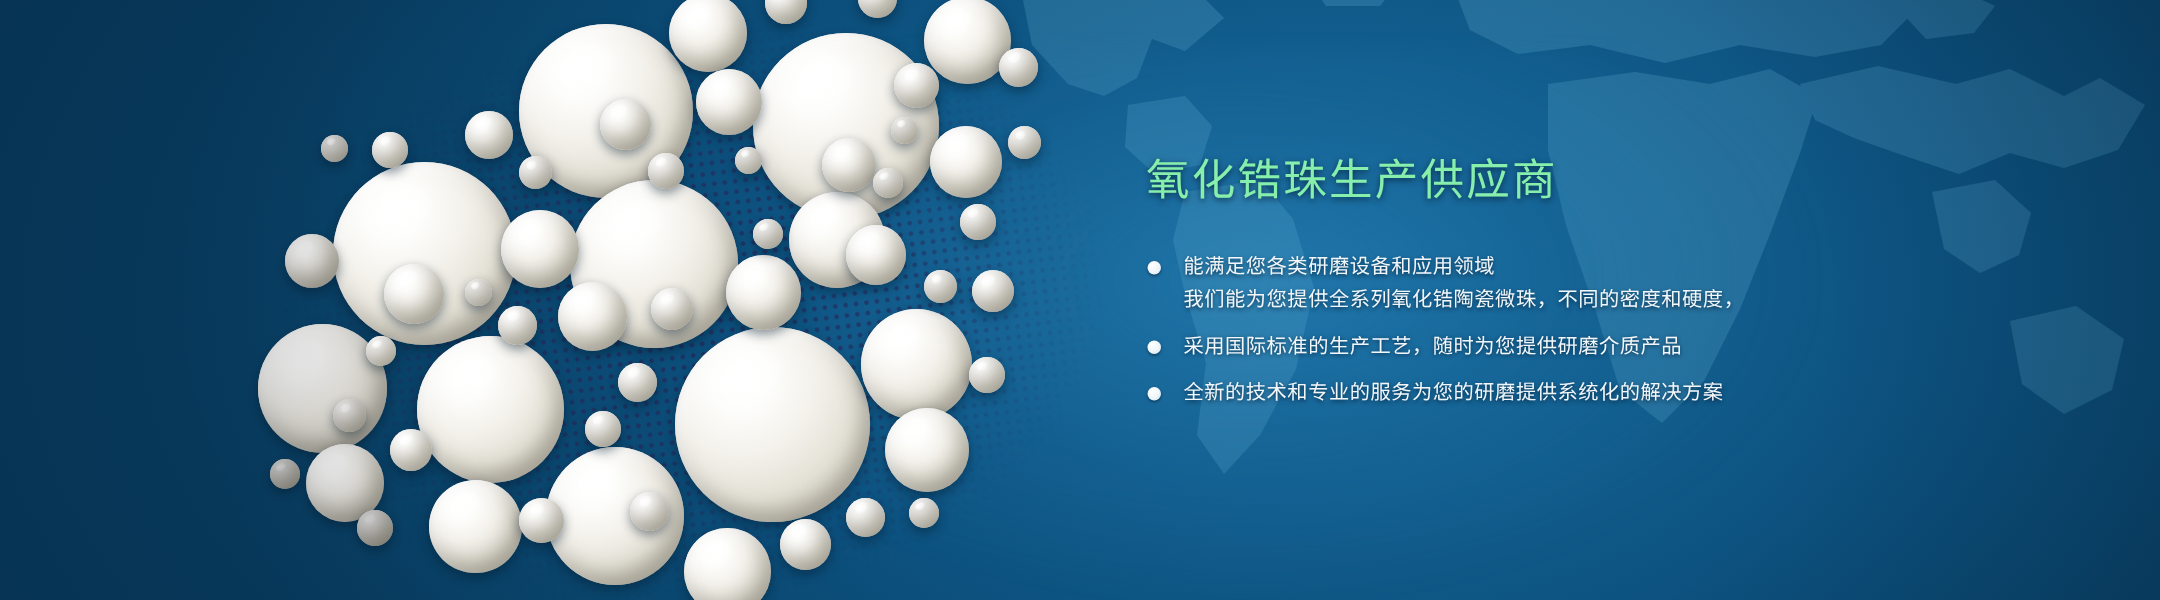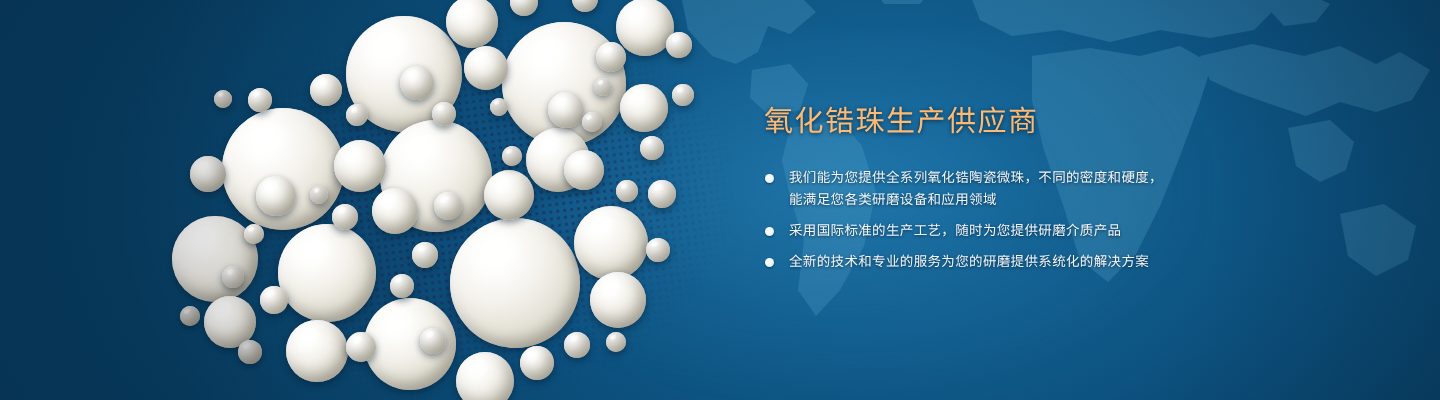--- a/index.html
+++ b/index.html
@@ -75,21 +75,21 @@
   
   .content{
     position:absolute;left:760px;top:104px;width:600px;
     color:#ffffff;
   }
   .headline{
     font-size:29px;
     font-weight:400;
     letter-spacing:1.5px;
     line-height:1.2;
-    color:#fdba74;
+    color:#86efac;
     text-shadow:0 1px 4px rgba(2,22,40,.75);
     margin:0 0 28px 4px;
     white-space:nowrap;
   }
   .bullets{list-style:none;margin:0;padding:0;}
   .bullet{
     position:relative;
     padding-left:29px;
     margin-bottom:9px;
     font-size:13.5px;
@@ -201,22 +201,22 @@
 
   <div class="bg-vignette"></div>
 
   <div class="content">
     <h1 class="headline">氧化锆珠生产供应商</h1>
 
     <ul class="bullets">
 
       <li class="bullet">
         <span class="dot"></span>
+        <span class="bullet-line">能满足您各类研磨设备和应用领域</span>
         <span class="bullet-line">我们能为您提供全系列氧化锆陶瓷微珠，不同的密度和硬度，</span>
-        <span class="bullet-line">能满足您各类研磨设备和应用领域</span>
       </li>
 
       <li class="bullet">
         <span class="dot"></span>
         <span class="bullet-line">采用国际标准的生产工艺，随时为您提供研磨介质产品</span>
       </li>
 
       <li class="bullet">
         <span class="dot"></span>
         <span class="bullet-line">全新的技术和专业的服务为您的研磨提供系统化的解决方案</span>

